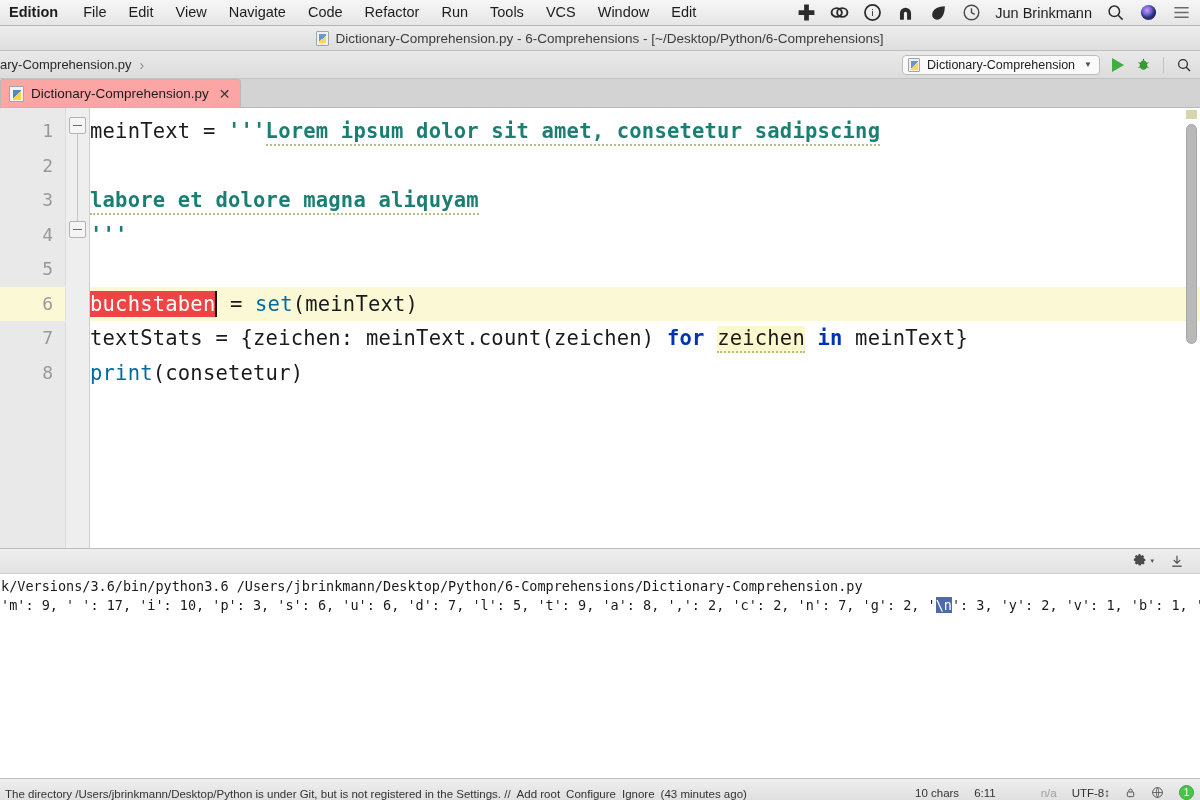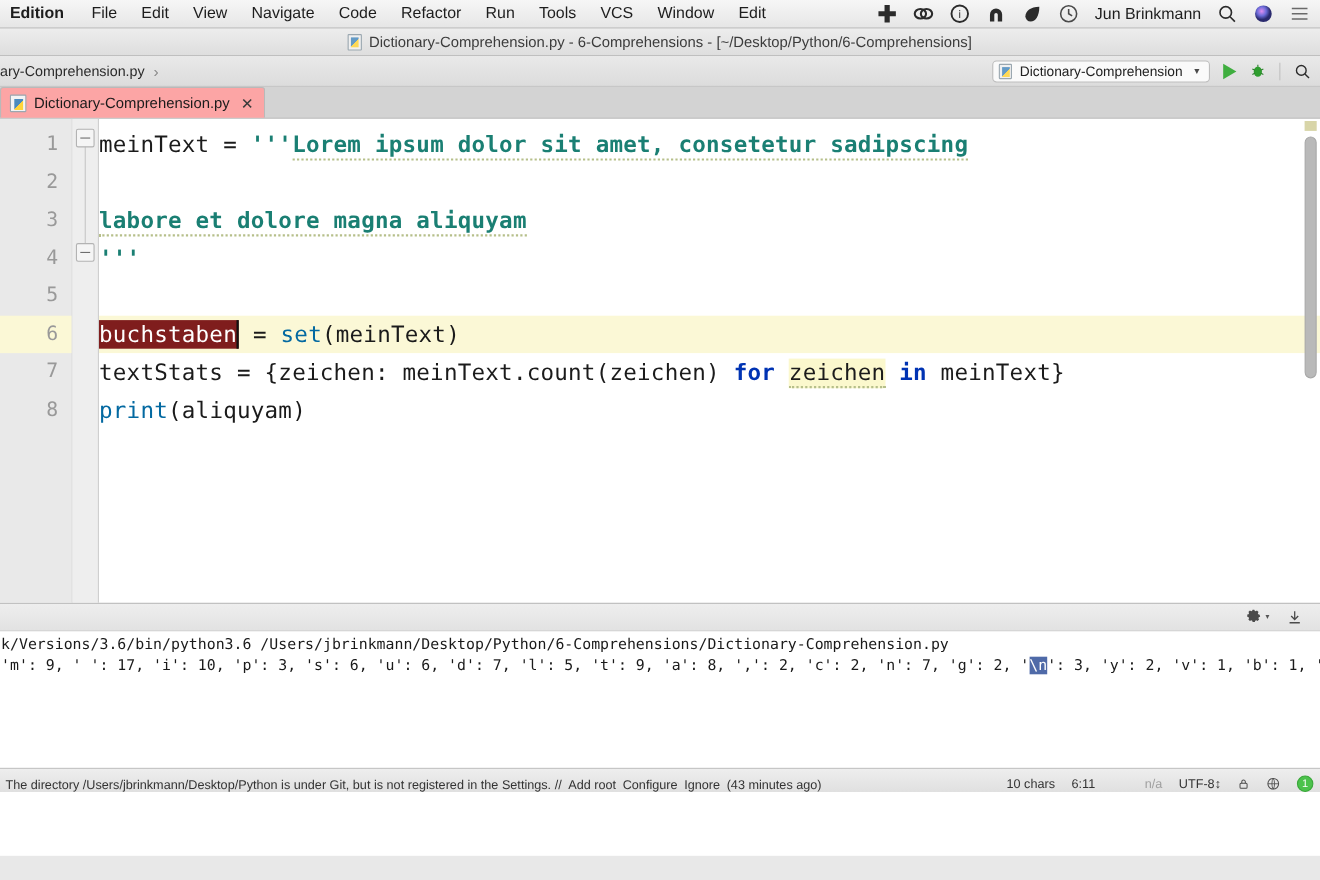--- a/index.html
+++ b/index.html
@@ -2,21 +2,21 @@
 <html><head>
 <meta charset="utf-8">
 <style>
   * { box-sizing: border-box; margin: 0; padding: 0; }
   html, body {
     width: 1200px; height: 800px;
     font-family: "Liberation Sans", sans-serif;
     background: #e8e8e8;
     overflow: hidden;
   }
-  #app { position: relative; width: 1200px; height: 720px; }
+  #app { position: relative; width: 1200px; height: 800px; }
 
   
   .menubar {
     position: absolute; top: 0; left: 0; width: 1200px; height: 26px;
     background: linear-gradient(#f6f6f6, #e6e6e6);
     border-bottom: 1px solid #b4b4b4;
     display: flex; align-items: center;
     font-size: 14.5px; color: #1d1d1d;
   }
   .menubar .mi { padding: 0 11px; line-height: 25px; white-space: nowrap; }
@@ -115,21 +115,21 @@
     position: absolute; left: 0; top: 0; line-height: 34.5px; white-space: pre;
     font-family: "DejaVu Sans Mono", monospace; font-size: 20.5px;
     letter-spacing: .2px;
   }
   .hl-line { background: #fbf8d6; }
   .tok-str   { color: #1a7f73; font-weight: bold; }
   .tok-kw    { color: #0033b3; font-weight: bold; }
   .tok-fn    { color: #0369a1; }
   .tok-plain { color: #1b1b1b; }
   .sel {
-    background: #7f1d1d; color: #ffffff; border-right: 2px solid #111;
+    background: #ef4444; color: #ffffff; border-right: 2px solid #111;
     padding: 1px 0;
   }
   .spell { border-bottom: 2px dotted #b6bf8a; padding-bottom: 1px; }
   .hl-word { background: #fbf8cd; }
   .foldmark {
     position: absolute; left: 3px; width: 17px; height: 17px;
     border: 1px solid #b3b3b3; background: #f5f5f5; border-radius: 2px;
   }
   .foldmark::after {
     content: ""; position: absolute; left: 3px; top: 7px; width: 9px; height: 1px; background: #6e6e6e;
@@ -305,21 +305,21 @@
       <div class="foldmark" style="top:113px;"></div>
     </div>
     <div class="codearea" id="codearea">
         <div class="ctext" style="top: 6px;"><span class="tok-plain">meinText = </span><span class="tok-str">'''</span><span class="tok-str spell">Lorem ipsum dolor sit amet, consetetur sadipscing</span></div>
         <div class="ctext" style="top: 75px;"><span class="tok-str spell">labore et dolore magna aliquyam</span></div>
         <div class="ctext" style="top: 109.5px;"><span class="tok-str">'''</span></div>
         <div class="ctext" style="top: 144px;"></div>
         <div class="crow hl-line" style="top: 178.5px;"></div>
         <div class="ctext" style="top: 178.5px;"><span class="sel">buchstaben</span><span class="tok-plain"> = </span><span class="tok-fn">set</span><span class="tok-plain">(meinText)</span></div>
         <div class="ctext" style="top: 213px;"><span class="tok-plain">textStats = {zeichen: meinText.count(zeichen) </span><span class="tok-kw">for</span><span class="tok-plain"> </span><span class="tok-plain hl-word spell">zeichen</span><span class="tok-plain"> </span><span class="tok-kw">in</span><span class="tok-plain"> meinText}</span></div>
-        <div class="ctext" style="top: 247.5px;"><span class="tok-fn">print</span><span class="tok-plain">(aliquyam)</span></div>
+        <div class="ctext" style="top: 247.5px;"><span class="tok-fn">print</span><span class="tok-plain">(consetetur)</span></div>
       </div>
     <div class="ed-marker"></div>
     <div class="ed-scroll"></div>
   </div>
 
   <div class="consolebar">
     <span class="gearwrap">
       <svg class="gear" viewBox="0 0 24 24">
         <path d="M12 8.2a3.8 3.8 0 100 7.6 3.8 3.8 0 000-7.6zm9-.4l-2-.6-.6-1.5 1-1.8-2.3-2.3-1.8 1-1.5-.6-.6-2H10.8l-.6 2-1.5.6-1.8-1L4.6 3.6l1 1.8-.6 1.5-2 .6v3.2l2 .6.6 1.5-1 1.8 2.3 2.3 1.8-1 1.5.6.6 2h3.2l.6-2 1.5-.6 1.8 1 2.3-2.3-1-1.8.6-1.5 2-.6z" fill="#4b4b4b"></path>
       </svg>

